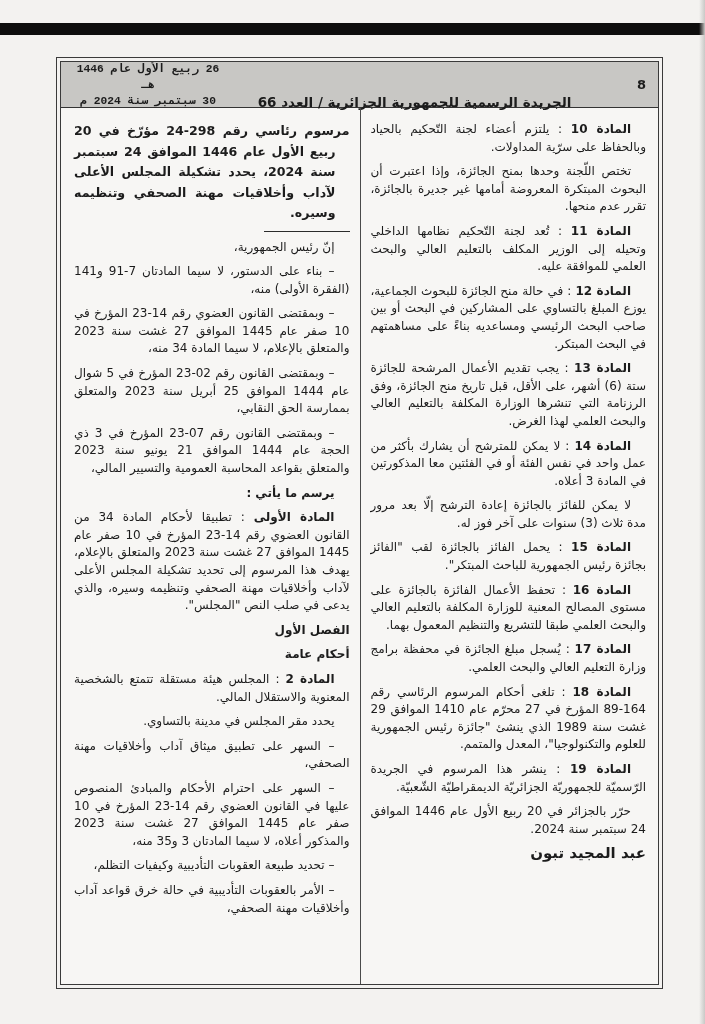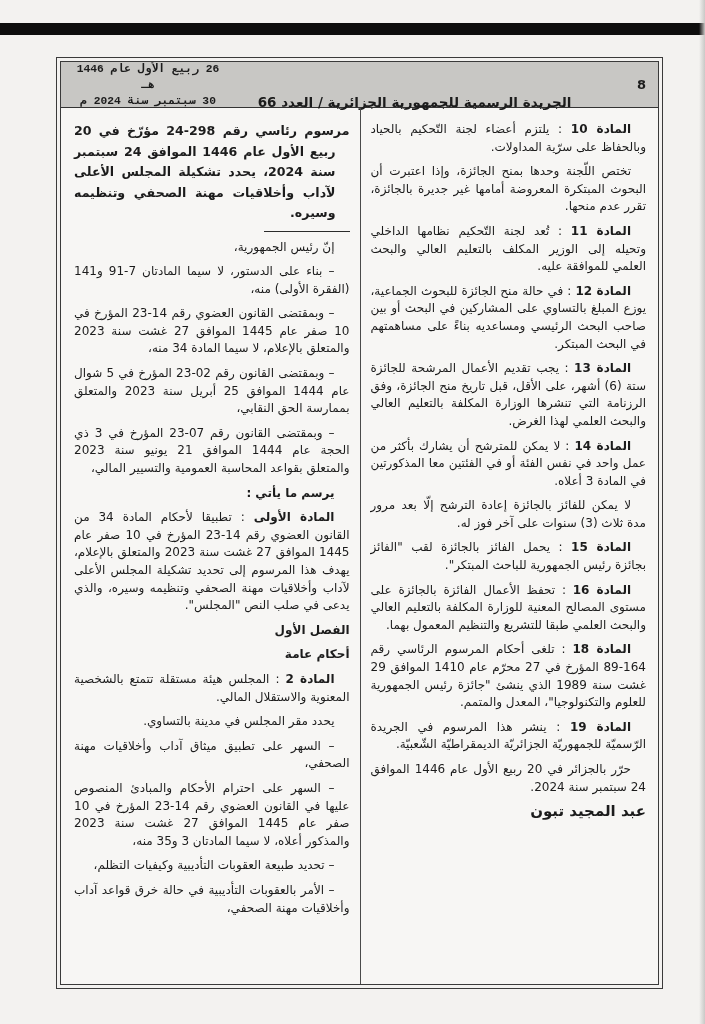--- a/index.html
+++ b/index.html
@@ -75,20 +75,21 @@
 
           <p class="p-article"><b class="lead">المادة 10</b><span> : يلتزم أعضاء لجنة التّحكيم بالحياد وبالحفاظ على سرّية المداولات.</span></p>
           <p class="p-body"><span>تختص اللّجنة وحدها بمنح الجائزة، وإذا اعتبرت أن البحوث المبتكرة المعروضة أمامها غير جديرة بالجائزة، تقرر عدم منحها.</span></p>
           <p class="p-article"><b class="lead">المادة 11</b><span> : تُعد لجنة التّحكيم نظامها الداخلي وتحيله إلى الوزير المكلف بالتعليم العالي والبحث العلمي للموافقة عليه.</span></p>
           <p class="p-article"><b class="lead">المادة 12</b><span> : في حالة منح الجائزة للبحوث الجماعية، يوزع المبلغ بالتساوي على المشاركين في البحث أو بين صاحب البحث الرئيسي ومساعديه بناءً على مساهمتهم في البحث المبتكر.</span></p>
           <p class="p-article"><b class="lead">المادة 13</b><span> : يجب تقديم الأعمال المرشحة للجائزة ستة (6) أشهر، على الأقل، قبل تاريخ منح الجائزة، وفق الرزنامة التي تنشرها الوزارة المكلفة بالتعليم العالي والبحث العلمي لهذا الغرض.</span></p>
           <p class="p-article"><b class="lead">المادة 14</b><span> : لا يمكن للمترشح أن يشارك بأكثر من عمل واحد في نفس الفئة أو في الفئتين معا المذكورتين في المادة 3 أعلاه.</span></p>
           <p class="p-body"><span>لا يمكن للفائز بالجائزة إعادة الترشح إلّا بعد مرور مدة ثلاث (3) سنوات على آخر فوز له.</span></p>
           <p class="p-article"><b class="lead">المادة 15</b><span> : يحمل الفائز بالجائزة لقب "الفائز بجائزة رئيس الجمهورية للباحث المبتكر".</span></p>
           <p class="p-article"><b class="lead">المادة 16</b><span> : تحفظ الأعمال الفائزة بالجائزة على مستوى المصالح المعنية للوزارة المكلفة بالتعليم العالي والبحث العلمي طبقا للتشريع والتنظيم المعمول بهما.</span></p>
+          <p class="p-article"><b class="lead">المادة 17</b><span> : يُسجل مبلغ الجائزة في محفظة برامج وزارة التعليم العالي والبحث العلمي.</span></p>
           <p class="p-article"><b class="lead">المادة 18</b><span> : تلغى أحكام المرسوم الرئاسي رقم 164-89 المؤرخ في 27 محرّم عام 1410 الموافق 29 غشت سنة 1989 الذي ينشئ "جائزة رئيس الجمهورية للعلوم والتكنولوجيا"، المعدل والمتمم.</span></p>
           <p class="p-article"><b class="lead">المادة 19</b><span> : ينشر هذا المرسوم في الجريدة الرّسميّة للجمهوريّة الجزائريّة الديمقراطيّة الشّعبيّة.</span></p>
           <p class="p-body"><span>حرّر بالجزائر في 20 ربيع الأول عام 1446 الموافق 24 سبتمبر سنة 2024.</span></p>
           <p class="p-signature"><span>عبد المجيد تبون</span></p>
         </div>
 
       <div class="col col-left">
 
       <p class="p-title"><span>مرسوم رئاسي رقم 298-24 مؤرّخ في 20 ربيع الأول عام 1446 الموافق 24 سبتمبر سنة 2024، يحدد تشكيلة المجلس الأعلى لآداب وأخلاقيات مهنة الصحفي وتنظيمه وسيره.</span></p>
           <p class="p-rule"></p>

